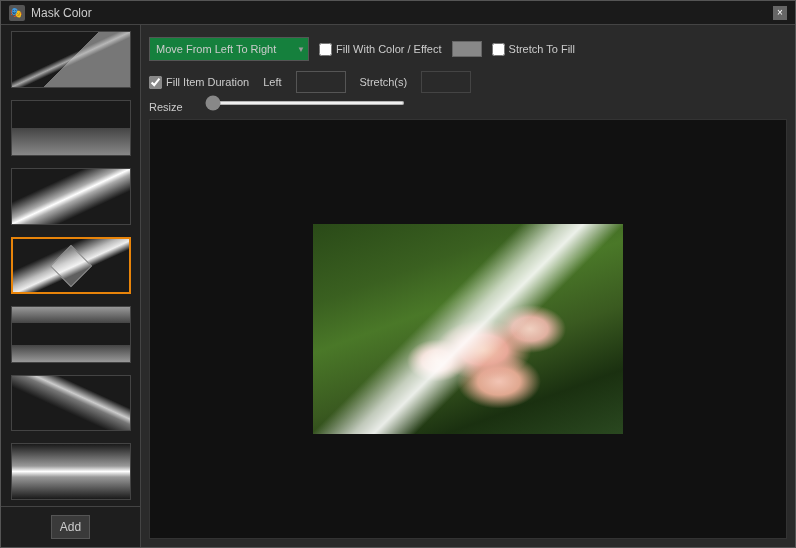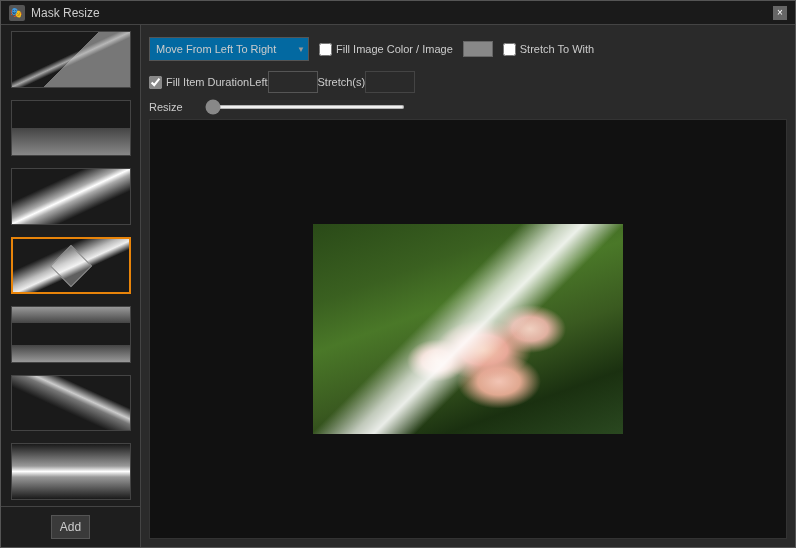--- a/index.html
+++ b/index.html
@@ -142,33 +142,33 @@
     .controls-row1 {
       display: flex;
       align-items: center;
       gap: 10px;
       padding: 4px 0;
     }
 
     .controls-row2 {
       display: flex;
       align-items: center;
-      gap: 0;
+      gap: 14px;
       padding: 2px 0;
     }
 
     .controls-row3 {
       display: flex;
-      align-items: center;
+      align-items: flex-start;
       gap: 6px;
       padding: 2px 0;
     }
 
     select.dropdown {
-      background: #0369a1;
+      background: #15803d;
       border: 1px solid #555;
       color: #ccc;
       padding: 3px 6px;
       font-size: 11px;
       height: 24px;
       min-width: 160px;
       appearance: none;
       -webkit-appearance: none;
       cursor: pointer;
       position: relative;
@@ -333,21 +333,21 @@
     }
   </style>
 </head>
 <body>
 
 <div class="window">
 
   <div class="title-bar">
     <div class="title-bar-left">
       <div class="title-icon">🎭</div>
-      <span class="title-text">Mask Resize</span>
+      <span class="title-text">Mask Color</span>
     </div>
     <button class="close-btn">×</button>
   </div>
 
   <div class="content">
 
     <div class="sidebar">
       <div class="sidebar-item mask-1">
         <div class="mask-preview" style="background: linear-gradient(135deg, #1a1a1a 50%, #777 50%); position:relative;">
           <div style="position:absolute;top:0;left:0;right:0;bottom:0;background:linear-gradient(to bottom right, transparent 45%, rgba(200,200,200,0.8) 50%, transparent 55%);"></div>
@@ -398,28 +398,28 @@
           <select class="dropdown">
             <option>Move From Left To Right</option>
             <option>Move From Right To Left</option>
             <option>Move From Top To Bottom</option>
             <option>Move From Bottom To Top</option>
           </select>
         </div>
 
         <label class="checkbox-label">
           <input type="checkbox" style="">
-          <span>Fill Image Color / Image</span>
+          <span>Fill With Color / Effect</span>
         </label>
 
         <div class="color-swatch"></div>
 
         <label class="checkbox-label">
           <input type="checkbox" style="">
-          <span>Stretch To With</span>
+          <span>Stretch To Fill</span>
         </label>
       </div>
 
       <div class="controls-row2">
         <label class="checkbox-label">
           <input type="checkbox" checked="" style="">
           <span>Fill Item Duration</span>
         </label>
 
         <span class="label-text">Left</span>

